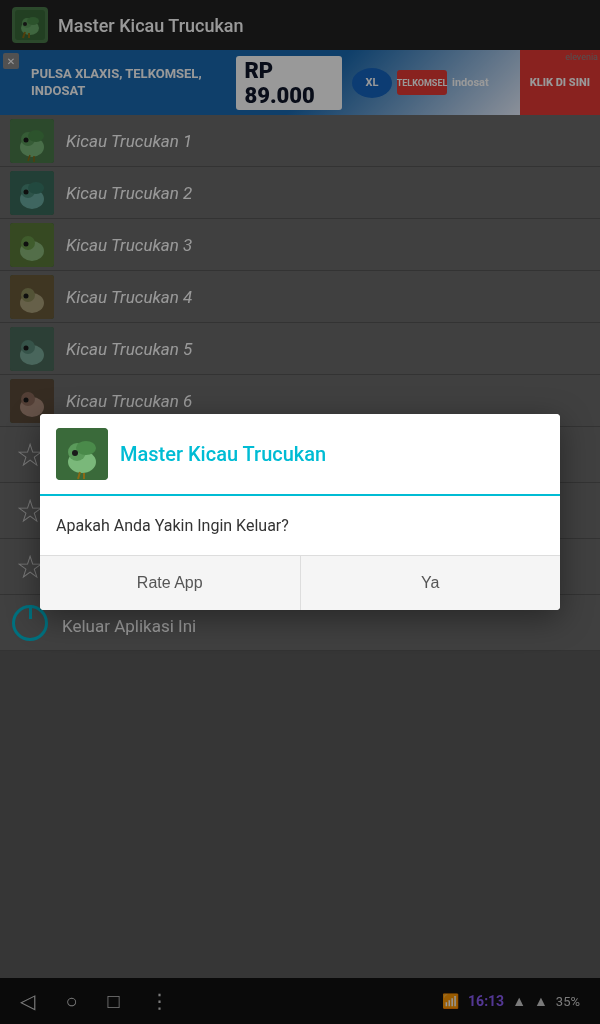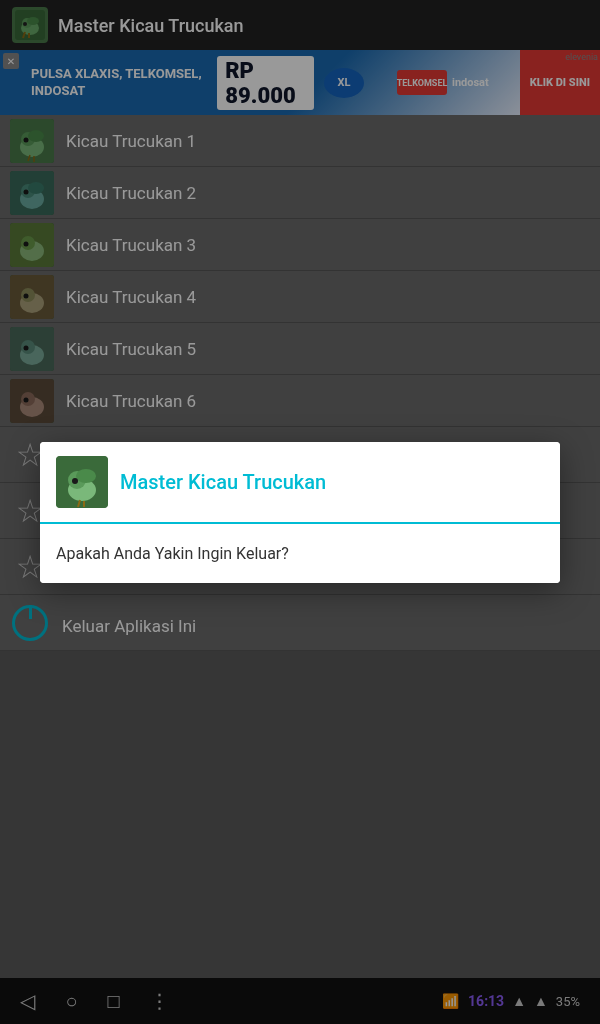--- a/index.html
+++ b/index.html
@@ -94,21 +94,20 @@
       width: 50px;
       height: 25px;
       background: #e53935;
       border-radius: 3px;
       display: flex;
       align-items: center;
       justify-content: center;
       color: #fff;
       font-size: 9px;
       font-weight: bold;
-      margin-left: 28px;
     }
     .ad-cta {
       background: #e53935;
       color: #fff;
       font-size: 11px;
       font-weight: 800;
       padding: 16px 10px;
       height: 100%;
       display: flex;
       align-items: center;
@@ -157,20 +156,21 @@
       overflow: hidden;
       flex-shrink: 0;
       margin-right: 12px;
       background: #3a5a3a;
     }
     .song-thumb svg { width: 100%; height: 100%; }
     .song-title {
       color: #fff;
       font-size: 17px;
       font-weight: 400;
+      font-style: italic;
     }
 
     
     .menu-list {
       width: 100%;
       background: #6b6b6b;
     }
     .menu-item {
       display: flex;
       align-items: center;
@@ -475,20 +475,24 @@
           <circle cx="19" cy="25" r="3" fill="#1a1a1a"></circle>
           <line x1="24" y1="44" x2="22" y2="51" stroke="#8B6914" stroke-width="2"></line>
           <line x1="28" y1="45" x2="28" y2="51" stroke="#8B6914" stroke-width="2"></line>
         </svg>
       </div>
       <span class="dialog-app-name">Master Kicau Trucukan</span>
     </div>
     <div class="dialog-body">
       <span class="dialog-message">Apakah Anda Yakin Ingin Keluar?</span>
     </div>
+    <div class="dialog-actions">
+      <button class="dialog-btn">Rate App</button>
+      <button class="dialog-btn">Ya</button>
+    </div>
   </div>
 </div>
 
 <div class="bottom-bar">
   <div class="bottom-nav-icons">
     <span class="bottom-nav-icon">◁</span>
     <span class="bottom-nav-icon">○</span>
     <span class="bottom-nav-icon">□</span>
     <span class="bottom-nav-icon">⋮</span>
   </div>

